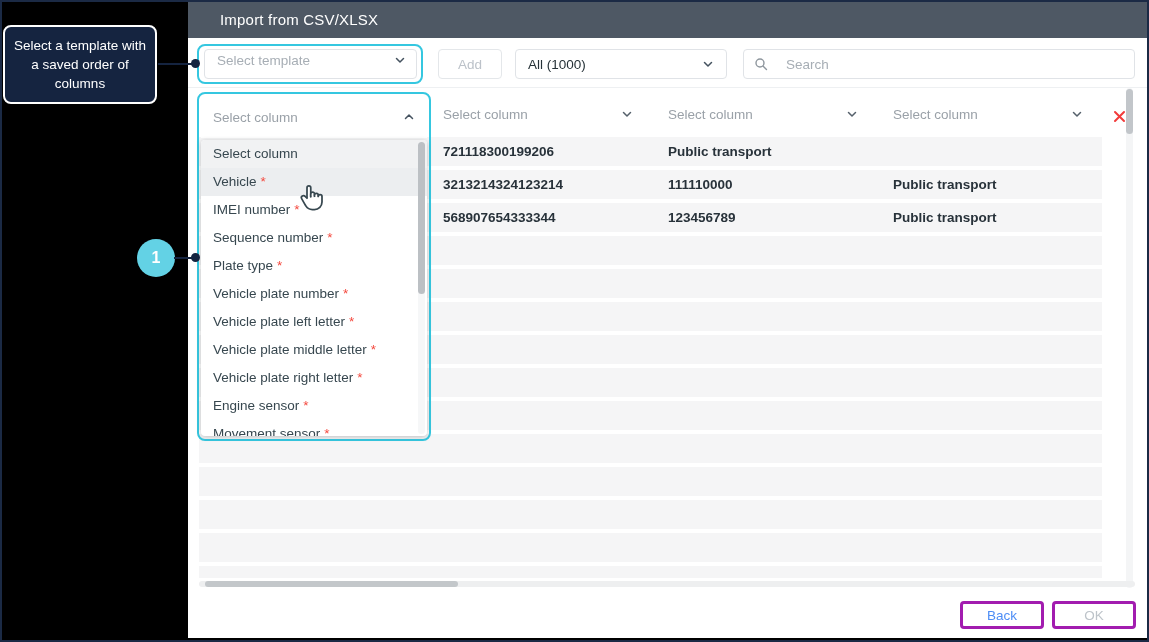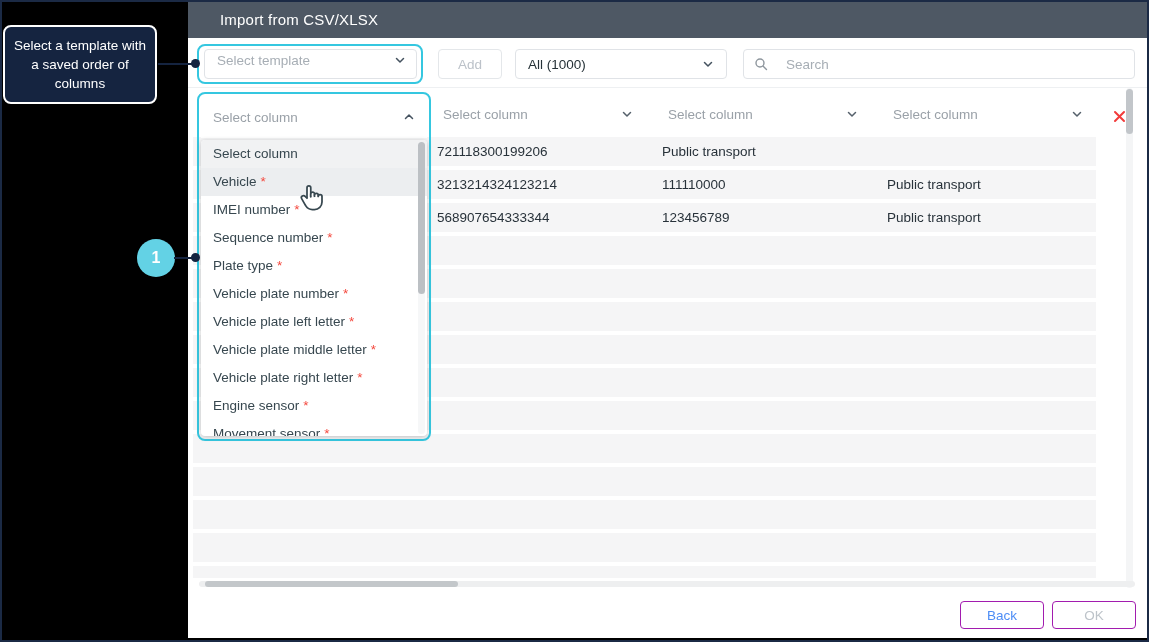--- a/index.html
+++ b/index.html
@@ -34,33 +34,33 @@
   .hl-ring{position:absolute;border:2px solid var(--highlight);border-radius:8px;pointer-events:none;}
   .ring1{left:9px;top:42px;width:226px;height:40px;z-index:6;}
 
   
   .hdr-select{position:absolute;top:92px;height:40px;width:212px;padding:0 12px 0 10px;
       display:flex;align-items:center;justify-content:space-between;color:#9aa1a8;font-size:13.5px;cursor:pointer;background:#fff;}
   .hs2{left:245px;} .hs3{left:470px;} .hs4{left:695px;}
   .remove-x{position:absolute;left:924px;top:107px;width:15px;height:15px;cursor:pointer;}
 
   
-  .rows{position:absolute;left:5px;top:135px;width:903px;height:441px;overflow:hidden;}
+  .rows{position:absolute;left:11px;top:135px;width:903px;height:441px;overflow:hidden;font-weight:bold;}
   .row{height:29px;margin-bottom:4px;background:#f5f5f6;display:flex;}
   .cell{line-height:29px;font-size:13.5px;color:#28323a;padding-left:10px;overflow:hidden;white-space:nowrap;}
   .c0{width:234px;} .c1{width:225px;} .c2{width:225px;} .c3{width:219px;}
 
   
   .vscroll{position:absolute;left:938px;top:86px;width:7px;height:500px;background:#f4f5f6;border-radius:4px;}
   .vscroll .thumb{position:absolute;left:0;top:1px;width:7px;height:45px;background:#c2c6ca;border-radius:4px;}
   .hscroll{position:absolute;left:11px;top:579px;width:936px;height:6px;background:#eeeff0;border-radius:3px;}
   .hscroll .thumb{position:absolute;left:6px;top:0;width:253px;height:6px;background:#c3c7ca;border-radius:3px;}
 
   
-  .btn{position:absolute;top:599px;width:84px;height:28px;border:1px solid #a21caf;border-radius:4px;background:#fff;
+  .btn{position:absolute;top:599px;width:84px;height:28px;border:3px solid #a21caf;border-radius:4px;background:#fff;
        display:flex;align-items:center;justify-content:center;font-size:13.5px;cursor:pointer;}
   .back-btn{left:772px;color:var(--back-blue);}
   .ok-btn{left:864px;color:#bdc3c9;cursor:default;}
 
   
   .dd-overlay{position:absolute;left:9px;top:90px;width:234px;height:349px;z-index:5;
       border:2px solid var(--highlight);border-radius:8px;background:transparent;}
   .dd-trigger{position:absolute;left:2px;top:2px;right:2px;height:42px;background:#fff;border-radius:5px 5px 0 0;
       display:flex;align-items:center;justify-content:space-between;padding:0 12px;color:#9aa1a8;font-size:13.5px;cursor:pointer;}
   .dd-listbox{position:absolute;left:2px;right:2px;top:46px;bottom:3px;background:#fff;border-radius:4px;

